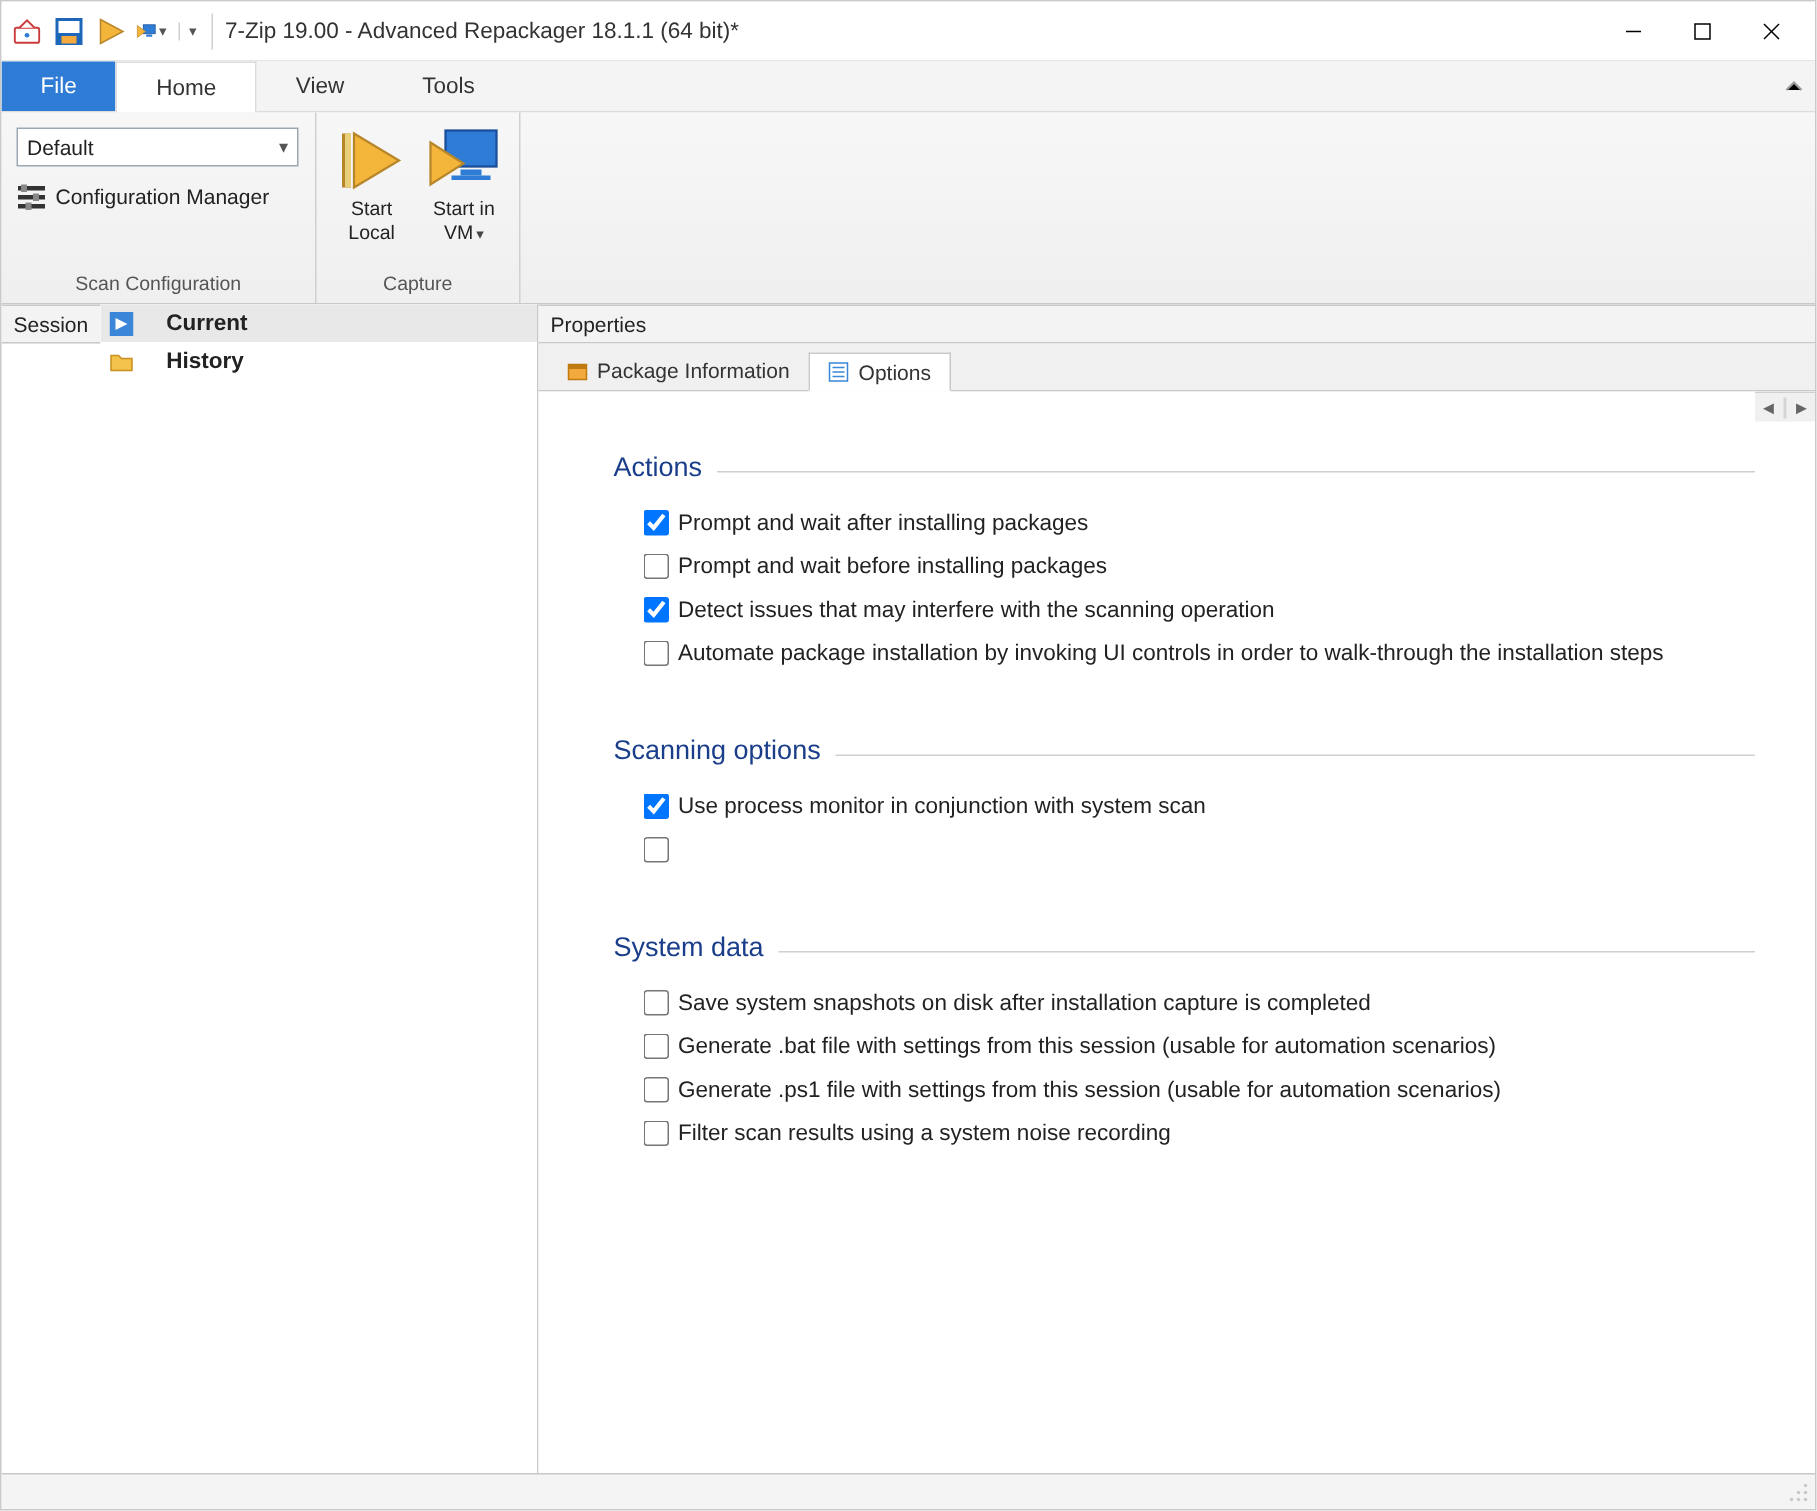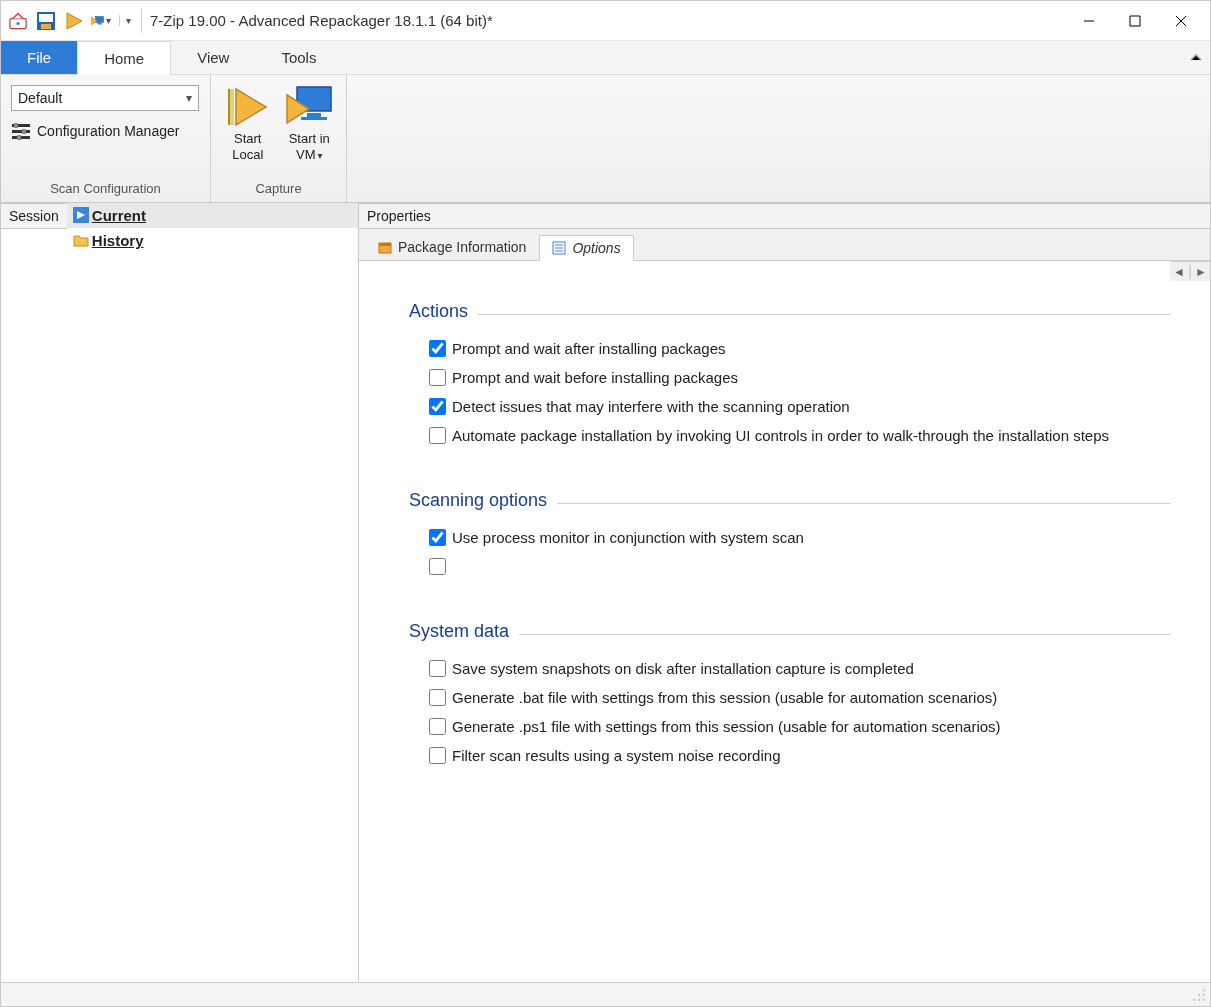--- a/index.html
+++ b/index.html
@@ -45,31 +45,31 @@
   .bigbtn { width:56px; display:flex; flex-direction:column; align-items:center; font-size:13px; color:#222; text-align:center; }
   .bigbtn .ico { width:48px; height:48px; display:flex; align-items:center; justify-content:center; }
   .bigbtn .lbl { line-height:1.2; }
   .bigbtn .caret { font-size:10px; margin-left:2px; color:#444; }
 
   
   .mainrow { flex:1; display:flex; min-height:0; }
   .sidepanel { width:358px; display:flex; flex-direction:row; border-right:1px solid #c9c9c9; }
   .panel-header { height:26px; background:#f3f3f3; border-top:1px solid #c9c9c9; border-bottom:1px solid #c9c9c9; padding:4px 8px 0 8px; font-size:14px; }
   .session-list { flex:1; background:#fff; overflow:auto; }
-  .session-item { display:flex; gap:3px; padding:4px 6px; font-size:15px;text-decoration:underline; }
+  .session-item { display:flex; align-items:center; gap:22px; padding:4px 6px; font-size:15px; }
   .session-item.active { background:#e8e8e8; font-weight:700; }
   .session-item .ic{width:16px;height:16px;display:flex;align-items:center;justify-content:center;}
 
   .contentpanel { flex:1; display:flex; flex-direction:column; min-width:0; }
 
   .tabsrow { height:32px; display:flex; align-items:flex-end; background:#f0f0f0; border-bottom:1px solid #c9c9c9; padding:0 6px; }
   .proptab { height:26px; display:flex; align-items:center; gap:6px; padding:0 12px; font-size:14px; border:1px solid transparent; color:#333; }
   .proptab .ic{width:14px;height:14px;display:inline-flex;align-items:center;justify-content:center;}
   .proptab.inactive { background:#f0f0f0; }
-  .proptab.selected { background:#fff; border:1px solid #c9c9c9; border-bottom-color:#fff; margin-bottom:-1px;font-style:italic; }
+  .proptab.selected { background:#fff; border:1px solid #c9c9c9; border-bottom-color:#fff; margin-bottom:-1px; }
 
   .propbody { flex:1; background:#fff; overflow:hidden; display:flex; flex-direction:row; }
   .propinner { flex:1; overflow:auto; padding:40px 0 20px 50px; }
 
   .section-h { font-size:18px; color:#1a3e8a; display:flex; align-items:center; gap:10px; margin:0 0 12px 0; }
   .section-h .rule { flex:1; height:1px; background:#d0d0d0; margin-top:6px; }
   .section { margin-bottom:40px; }
   .optrow { display:flex; align-items:center; gap:6px; padding:6px 0 6px 20px; font-size:15px; }
   .optrow input.cb { width:17px; height:17px; margin:0; }
 

